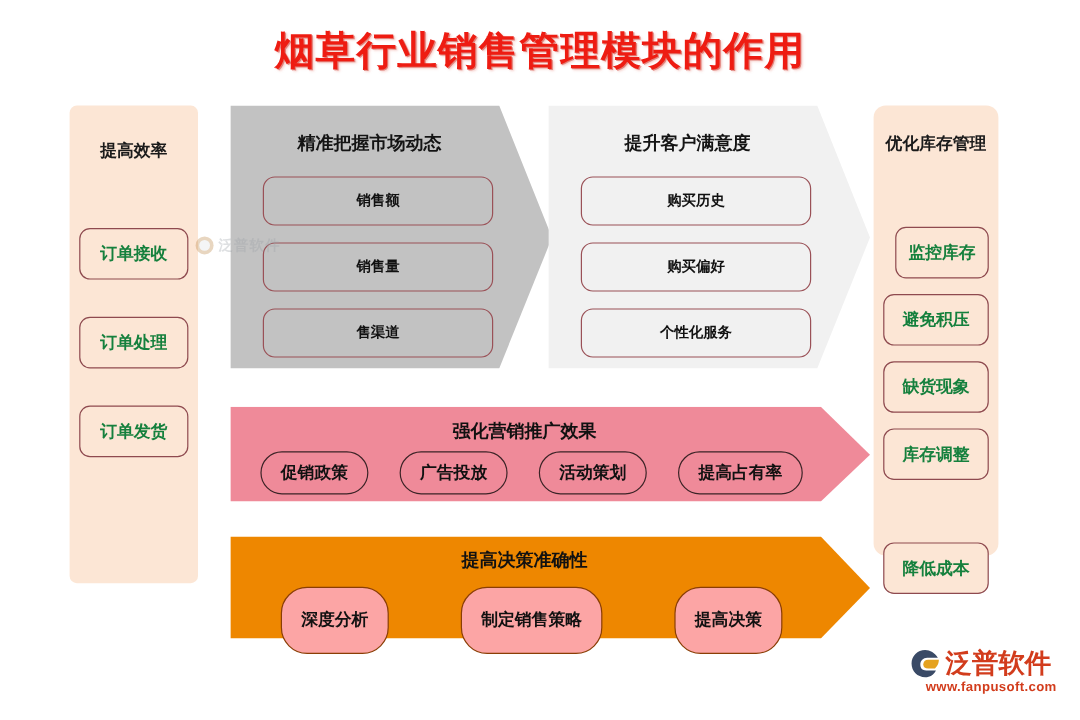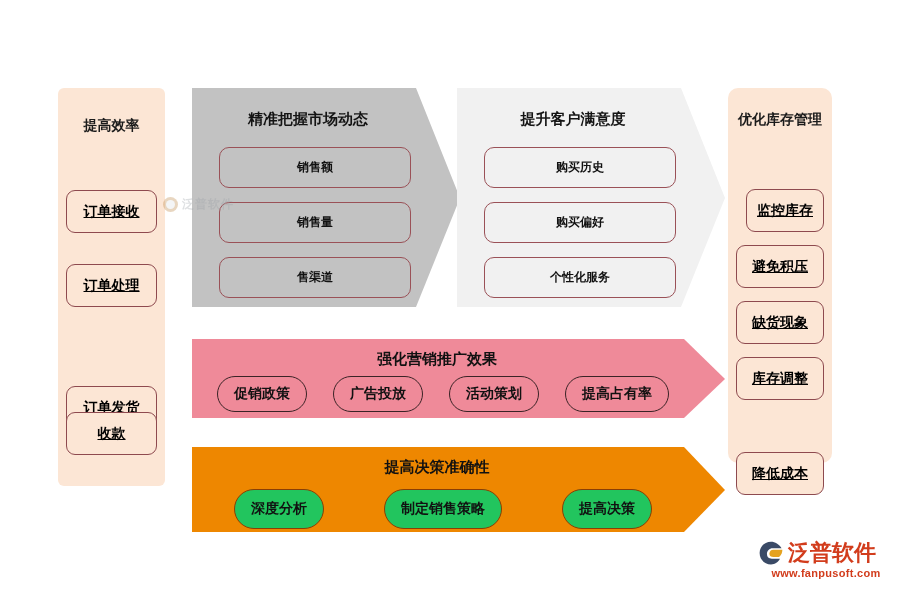--- a/index.html
+++ b/index.html
@@ -62,22 +62,21 @@
     right: 8px;
     height: 41px;
     border: 1.3px solid #8E4A4F;
     border-radius: 9px;
     background: #FCE6D5;
     display: flex;
     align-items: center;
     justify-content: center;
     font-size: 14px;
     font-weight: bold;
-    color: #000000;
-    text-decoration: underline;
+    color: #15803d;
   }
 
   
   .chev-panel {
     position: absolute;
     top: 88px;
     height: 219px;
   }
   #panel-market   { left: 192px; width: 268px; }
   #panel-customer { left: 457px; width: 268px; }
@@ -161,21 +160,21 @@
     border-radius: 20px;
     display: flex;
     align-items: center;
     justify-content: center;
     font-size: 14px;
     font-weight: bold;
     color: #111111;
     box-sizing: border-box;
   }
   #band-marketing .band-pill { border: 1.3px solid #3b2326; background: #EF8A99; }
-  #band-decision  .band-pill { border: 1.4px solid #8A3E05; background: #22c55e; height: 40px; border-radius: 22px; }
+  #band-decision  .band-pill { border: 1.4px solid #8A3E05; background: #fca5a5; height: 56px; border-radius: 22px; }
 
   
   .wm-inner {
     position: absolute;
     left: 163px;
     top: 196px;
     display: flex;
     align-items: center;
     gap: 4px;
     opacity: 0.32;
@@ -236,27 +235,27 @@
     letter-spacing: 0.3px;
     text-align: center;
     width: 136px;
   }
 </style>
 </head>
 <body>
 
 <div id="canvas">
 
+  <div class="title">烟草行业销售管理模块的作用</div>
 
   <div id="left-col" class="side-col">
     <div class="side-head">提高效率</div>
     <div class="pill" style="top:102px;">订单接收</div>
     <div class="pill" style="top:176px;">订单处理</div>
-    <div class="pill" style="top:250px;margin-top:48px;">订单发货</div>
-    <div class="pill" style="top:324px;">收款</div>
+    <div class="pill" style="top:250px;">订单发货</div>
   </div>
 
   <div id="right-col" class="side-col">
     <div class="side-head">优化库存管理</div>
     <div class="pill" style="top:101px;margin-left:10px;">监控库存</div>
     <div class="pill" style="top:157px;">避免积压</div>
     <div class="pill" style="top:213px;">缺货现象</div>
     <div class="pill" style="top:269px;">库存调整</div>
     <div class="pill" style="top:325px;margin-top:39px;">降低成本</div>
   </div>

